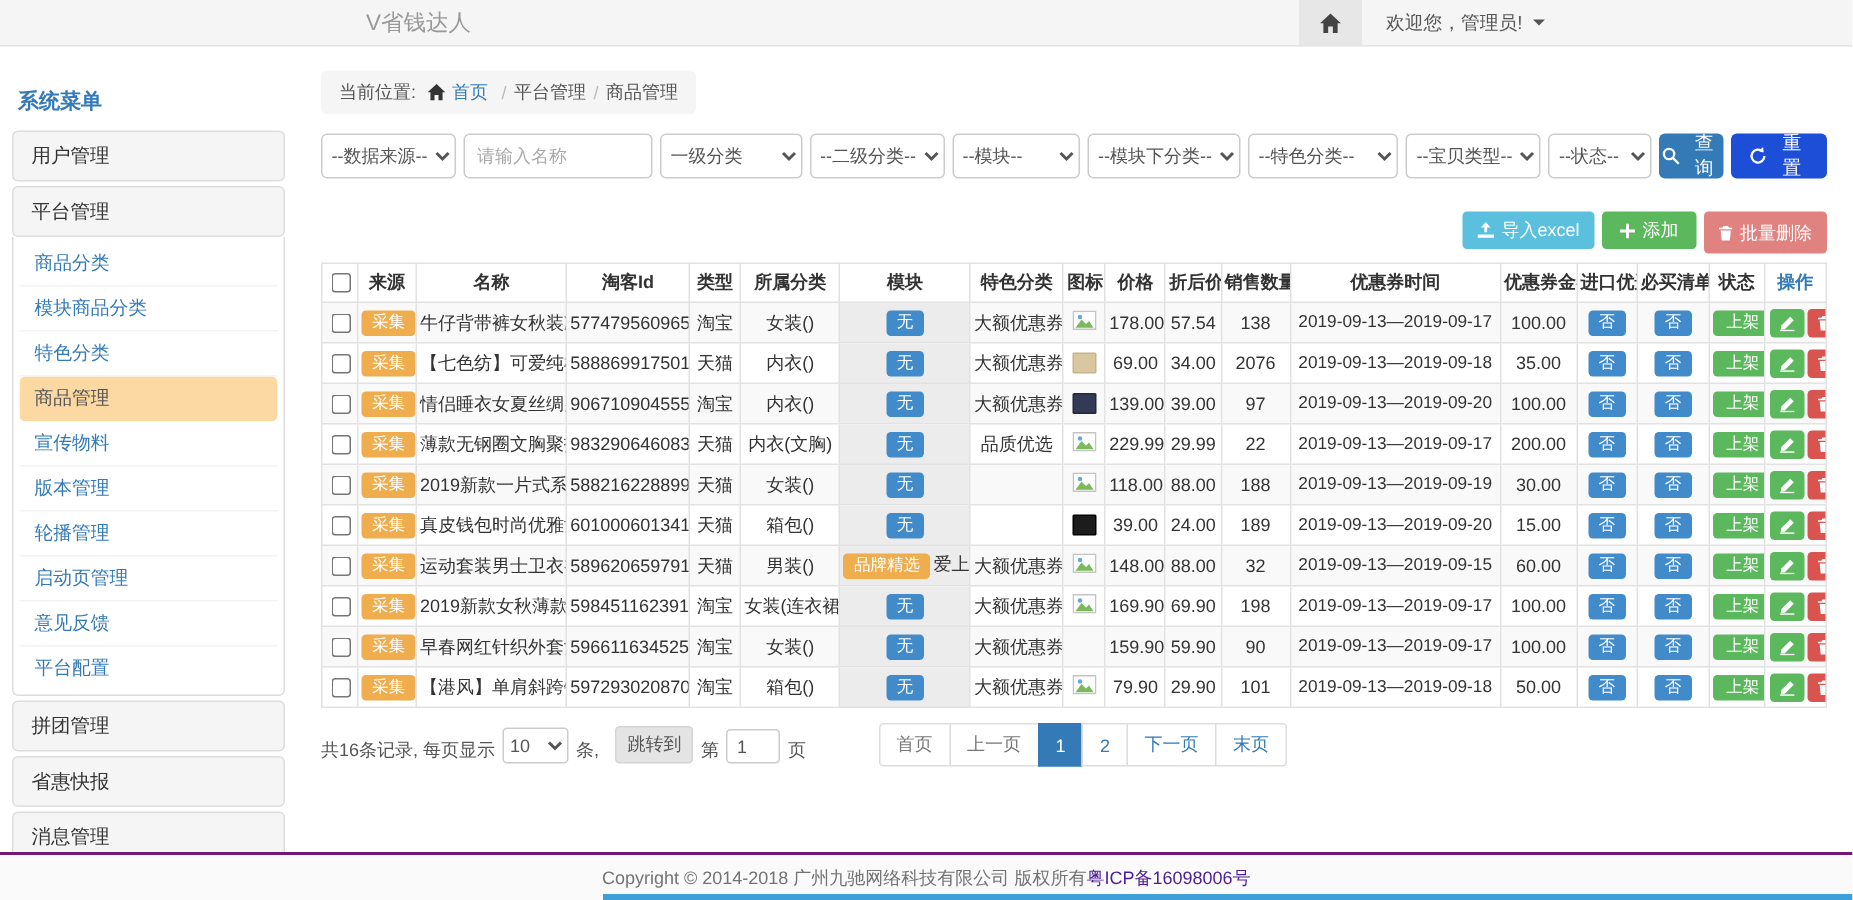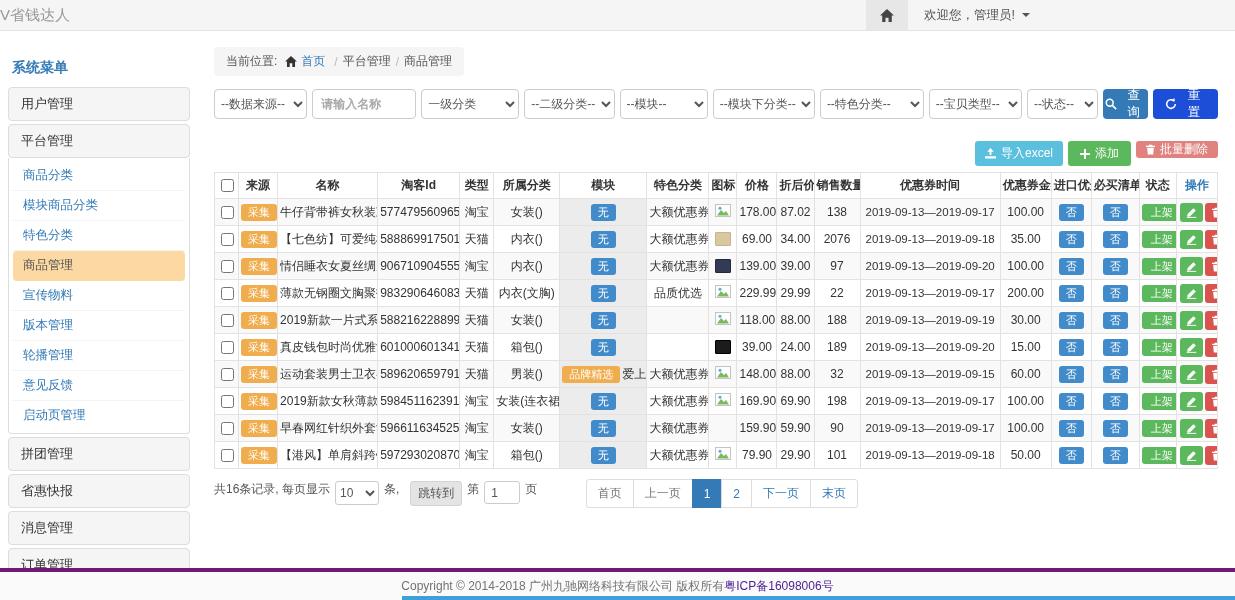--- a/index.html
+++ b/index.html
@@ -4,21 +4,21 @@
 <style>
   * { box-sizing: border-box; }
   html,body { margin:0; padding:0; }
   body {
     width:1235px; height:600px; position:relative; overflow:hidden;
     background:#fff; font-family:"Liberation Sans","DejaVu Sans",sans-serif;
     font-size:12px; color:#333;
   }
   
   .topbar { height:31px; background:#f5f5f5; border-bottom:1px solid #e3e3e3; display:flex; align-items:center; }
-  .brand { color:#989898; font-size:15px; }
+  .brand { margin-left:244px; color:#989898; font-size:15px; }
   .topbar-right { margin-left:auto; width:369px; height:100%; display:flex; align-items:center; }
   .home-box { width:42px; height:100%; background:#e7e7e7; display:flex; align-items:center; justify-content:center; cursor:pointer; }
   .welcome { padding-left:16px; color:#555; font-size:12.5px; display:flex; align-items:center; gap:7px; cursor:pointer; }
   .caret-down { width:0; height:0; border-left:4px solid transparent; border-right:4px solid transparent; border-top:4px solid #555; display:inline-block; }
   
   .sidebar { position:absolute; left:8px; top:55px; width:182px; }
   .sidebar-title { color:#337ab7; font-weight:bold; font-size:14px; padding:4px 4px 10px 4px; }
   .panel-item { background:#f5f5f5; border:1px solid #ddd; border-radius:4px; padding:7px 12px; margin-bottom:3px; font-size:13px; color:#333; cursor:pointer; }
   .submenu { background:#fff; border:1px solid #ddd; border-radius:0 0 4px 4px; padding:3px 4px; margin:-3px 0 3px 0; border-top:none; }
   .sub-item { display:block; color:#337ab7; padding:6px 10px; font-size:12.5px; border-bottom:1px solid #f3f3f3; cursor:pointer; text-decoration:none; }
@@ -34,21 +34,21 @@
   select.filter { height:30px; border:1px solid #ccc; border-radius:4px; color:#555; background:#fff; font-size:12px; padding:0 2px; cursor:pointer; }
   input.name-input { height:30px; border:1px solid #ccc; border-radius:4px; padding:0 8px; font-size:12px; color:#555; }
   input.name-input::placeholder { color:#aaa; }
   .btn { border:none; border-radius:4px; color:#fff; cursor:pointer; display:inline-flex; align-items:center; gap:5px; font-family:inherit; }
   .btn-query { background:#337ab7; height:30px; font-size:12.5px; padding:0 2px; }
   .btn-reset { background:#1d4ed8; height:30px; font-size:12.5px; padding:0 12px; }
   
   .toolbar { display:flex; justify-content:flex-end; gap:5px; margin-top:22px; }
   .btn-import { background:#5bc0de; height:25px; font-size:12px; padding:0 10px; border-radius:3px; }
   .btn-add { background:#5cb85c; height:25px; font-size:12px; padding:0 12px; border-radius:3px; }
-  .btn-batch-del { background:#e08380; height:17px; font-size:12px; padding:0 10px; border-radius:3px; }
+  .btn-batch-del { background:#e08380; height:28px; font-size:12px; padding:0 10px; border-radius:3px; }
   
   table.grid { border-collapse:collapse; table-layout:fixed; width:1004px; margin-top:6px; }
   .grid th, .grid td { border:1px solid #e2e2e2; text-align:center; padding:3px 2px; overflow:hidden; white-space:nowrap; height:27px; }
   .grid th { font-weight:bold; font-size:12px; color:#333; background:#fff; height:26px; }
   .grid th.op-col { color:#337ab7; }
   .grid tbody tr:nth-child(odd) { background:#f9f9f9; }
   .grid td.module-cell { background:#ececec; }
   .grid td.time-cell { font-size:11.5px; }
   .badge { display:inline-block; color:#fff; border-radius:3px; padding:3px 7px; font-size:11px; line-height:1; }
   .b-orange { background:#f0ad4e; }
@@ -57,32 +57,32 @@
   .module-text { color:#333; margin-left:2px; }
   .op-btn { display:inline-flex; width:23px; height:19px; align-items:center; justify-content:center; border-radius:3px; border:none; cursor:pointer; margin:0 1px; padding:0; }
   .op-edit { background:#5cb85c; }
   .op-del { background:#d9534f; }
   .thumb { display:inline-block; width:16px; height:14px; vertical-align:middle; border-radius:1px; }
   .thumb-light { background:#d9c7a0; border:1px solid #c6b48c; }
   .thumb-dark { background:#333a55; border:1px solid #23283c; }
   .thumb-black { background:#1c1c1c; border:1px solid #000; }
   
   .pager-row { display:flex; align-items:center; margin-top:10px; width:1004px; color:#555; }
-  .pager-info { display:flex; align-items:flex-start; gap:5px; }
+  .pager-info { display:flex; align-items:flex-end; gap:5px; }
   select.per-page { height:24px; width:44px; border:1px solid #ccc; border-radius:3px; font-size:12px; color:#555; background:#fff; cursor:pointer; }
   .jump-btn { background:#e4e4e4; border:1px solid #d4d4d4; border-radius:3px; color:#555; padding:3px 7px; font-size:12px; cursor:pointer; }
   input.jump-input { width:36px; height:23px; border:1px solid #ccc; border-radius:3px; padding:0 6px; font-size:12px; color:#555; }
   .pagination { display:flex; margin-left:auto; margin-right:360px; }
   .page-btn { border:1px solid #ddd; background:#fff; color:#337ab7; padding:5px 11px; font-size:12px; margin-left:-1px; cursor:pointer; font-family:inherit; }
   .page-btn:first-child { border-radius:3px 0 0 3px; margin-left:0; }
   .page-btn:last-child { border-radius:0 3px 3px 0; }
   .page-btn.muted { color:#777; }
   .page-btn.active { background:#337ab7; border-color:#337ab7; color:#fff; }
   
-  .footer { position:absolute; left:0; right:0; bottom:0; height:32px; background:#fafafa; border-top:4px solid #701a75; display:flex; align-items:center; justify-content:center; color:#737373; font-size:12px; z-index:4; }
+  .footer { position:absolute; left:0; right:0; bottom:0; height:32px; background:#fafafa; border-top:2px solid #701a75; display:flex; align-items:center; justify-content:center; color:#737373; font-size:12px; z-index:4; }
   .footer a { color:#4c1d95; text-decoration:none; cursor:pointer; }
   .bottom-strip { position:absolute; bottom:0; left:402px; right:0; height:4px; background:#3f9fd8; z-index:6; }
   svg { display:block; }
 </style>
 </head>
 <body>
 
 <div class="topbar">
   <span class="brand">V省钱达人</span>
   <div class="topbar-right">
@@ -106,22 +106,23 @@
       <div class="panel-item">用户管理</div>
       <div class="panel-item">平台管理</div>
       <div class="submenu">
         <a class="sub-item">商品分类</a>
         <a class="sub-item">模块商品分类</a>
         <a class="sub-item">特色分类</a>
         <a class="sub-item active">商品管理</a>
         <a class="sub-item">宣传物料</a>
         <a class="sub-item">版本管理</a>
         <a class="sub-item">轮播管理</a>
+        <a class="sub-item">启动页管理</a>
         <a class="sub-item">意见反馈</a>
-        <a class="sub-item">启动页管理</a>
+        <a class="sub-item">平台配置</a>
       </div>
       <div class="panel-item">拼团管理</div>
       <div class="panel-item">省惠快报</div>
       <div class="panel-item">消息管理</div>
       <div class="panel-item">订单管理</div>
     </div>
 </div>
 
 <div class="main">
 
@@ -136,21 +137,21 @@
     <span style="display:inline-flex;align-items:center;">
         <span class="crumb-sep">/</span>
         <span>平台管理</span>
         <span class="crumb-sep">/</span>
         <span>商品管理</span>
       </span>
   </div>
 
   <div class="filters">
       <select class="filter" style="width: 95px;"><option>--数据来源--</option></select>
-      <input class="name-input" placeholder="请输入名称" style="width: 104px; font-weight: bold;">
+      <input class="name-input" placeholder="请输入名称" style="width: 126px;">
       <select class="filter" style="width: 100px;"><option>一级分类</option></select>
       <select class="filter" style="width: 92px;"><option>--二级分类--</option></select>
       <select class="filter" style="width: 90px;"><option>--模块--</option></select>
       <select class="filter" style="width: 104px;"><option>--模块下分类--</option></select>
       <select class="filter" style="width: 106px;"><option>--特色分类--</option></select>
       <select class="filter" style="width: 95px;"><option>--宝贝类型--</option></select>
       <select class="filter" style="width: 72px;"><option>--状态--</option></select>
       <button class="btn btn-query">
         <span>
           <svg width="12" height="12" viewBox="0 0 14 14">
@@ -250,21 +251,21 @@
           <td>淘宝</td>
           <td>女装()</td>
           <td class="module-cell"><span class="badge b-blue">无</span></td>
           <td>大额优惠券</td>
           <td><span style="display: inline-block;"><svg width="16" height="13" viewBox="0 0 16 13">
                 <rect x="0.5" y="0.5" width="15" height="12" fill="#fdfdfd" stroke="#c4c4c4"></rect>
                 <circle cx="5" cy="4.3" r="1.5" fill="#64a8dc"></circle>
                 <path d="M2 11.5 L6 6 L9 9 L11 7 L14 11.5 Z" fill="#7cb95c"></path>
               </svg></span></td>
           <td>178.00</td>
-          <td>87.02</td>
+          <td>57.54</td>
           <td>138</td>
           <td class="time-cell">2019-09-13—2019-09-17</td>
           <td>100.00</td>
           <td><span class="badge b-blue">否</span></td>
           <td><span class="badge b-blue">否</span></td>
           <td><span class="badge b-green">上架</span></td>
           <td><button class="op-btn op-edit">
               <span>
                 <svg width="11" height="11" viewBox="0 0 14 14">
                   <path d="M9.5 1.5 L12.5 4.5 L5 12 L1.5 12.5 L2 9 Z" fill="#fff"></path>

